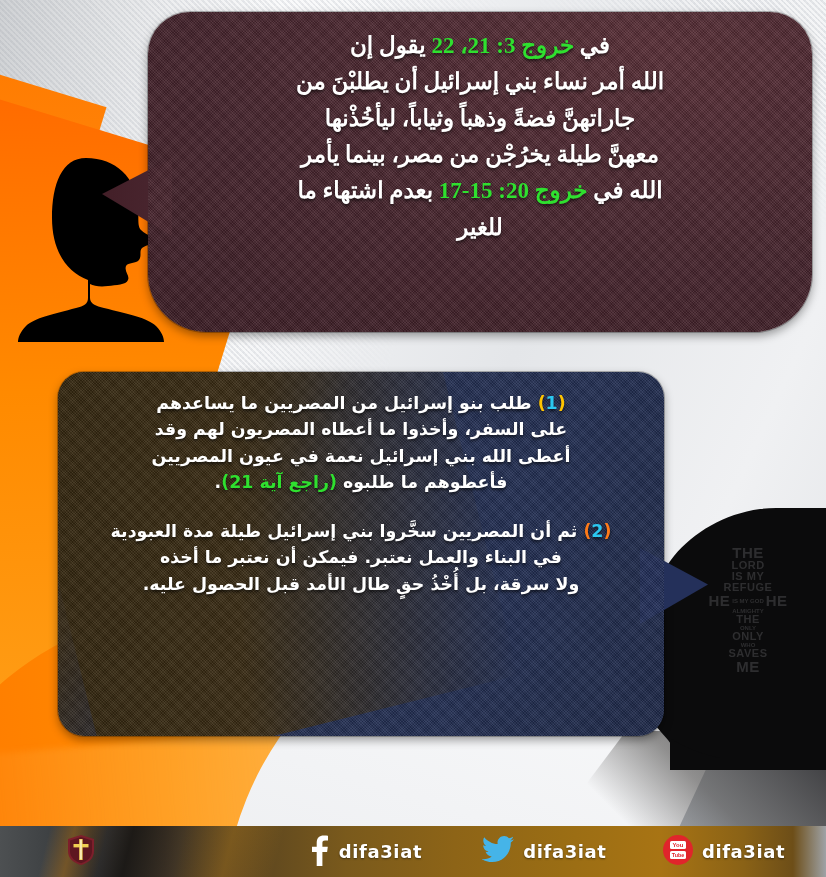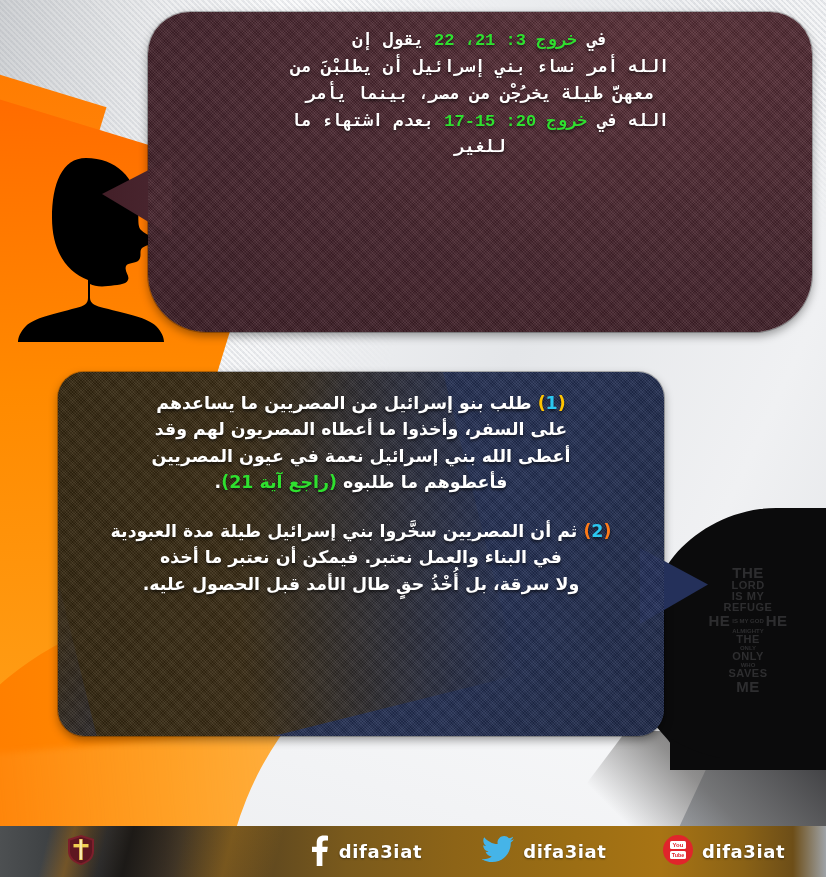--- a/index.html
+++ b/index.html
@@ -83,21 +83,21 @@
   
   .sil-speaker{
     position:absolute;left:8px;top:152px;width:175px;height:190px;
   }
   .sil-speaker svg{display:block;width:100%;height:100%;}
   .sil-face{
     position:absolute;right:-8px;top:508px;width:226px;height:262px;
   }
   .sil-face svg{display:block;width:100%;height:100%;}
   .cross-text{
-    position:absolute;right:22px;top:565px;width:112px;height:175px;
+    position:absolute;right:22px;top:545px;width:112px;height:175px;
     color:rgba(125,125,130,.30);
     font-family:"Liberation Sans",sans-serif;
     font-weight:bold;text-align:center;line-height:1.0;
     letter-spacing:.5px;pointer-events:none;user-select:none;
   }
   .cross-text .ct-l{display:block;}
   .ct-big{font-size:15px;}
   .ct-mid{font-size:11px;}
   .ct-sm{font-size:6px;letter-spacing:0;}
   .ct-row{display:flex;justify-content:center;align-items:center;gap:2px;}
@@ -126,22 +126,22 @@
     position:absolute;left:-46px;top:146px;width:70px;height:78px;
     background:linear-gradient(90deg,#431f28,#4a2730);
     clip-path:polygon(100% 0%, 0% 46%, 100% 100%);
     filter:drop-shadow(-2px 2px 3px rgba(0,0,0,.45));
   }
   #bubble1 .btxt{
     position:relative;z-index:3;
     padding:16px 34px 10px 34px;
     text-align:center;direction:rtl;
     color:#ffffff;
-    font-family:Liberation Mono, monospace;
-    font-weight:bold;font-size:17px;line-height:1.58;
+    font-family:Liberation Serif, serif;
+    font-weight:bold;font-size:23px;line-height:1.58;
     text-shadow:0 2px 3px rgba(0,0,0,.55);
     letter-spacing:-.2px;
   }
 
   
   #bubble2{
     left:58px;top:372px;width:606px;height:364px;
     border-radius:26px;
     background:linear-gradient(115deg,
         #2b2113 0%, #362a17 16%, #2e2a2c 27%,
@@ -299,20 +299,21 @@
     <span class="ct-l ct-mid">SAVES</span>
     <span class="ct-l ct-big">ME</span>
   </div>
 
   <div class="bubble" id="bubble1">
     <div class="tail"></div>
     <div class="tex"></div>
     <div class="btxt" id="b1-text">
         <div><span>في </span><span class="ref-green">خروج 3: 21، 22</span><span> يقول إن</span></div>
         <div><span>الله أمر نساء بني إسرائيل أن يطلبْنَ من</span></div>
+        <div><span>جاراتهنَّ فضةً وذهباً وثياباً، ليأخُذْنها</span></div>
         <div><span>معهنَّ طيلة يخرُجْن من مصر، بينما يأمر</span></div>
         <div><span>الله في </span><span class="ref-green">خروج 20: 15-17</span><span> بعدم اشتهاء ما</span></div>
         <div><span>للغير</span></div>
       </div>
   </div>
 
   <div class="bubble" id="bubble2">
     <div class="brown"></div>
     <div class="tail"></div>
     <div class="tex"></div>

